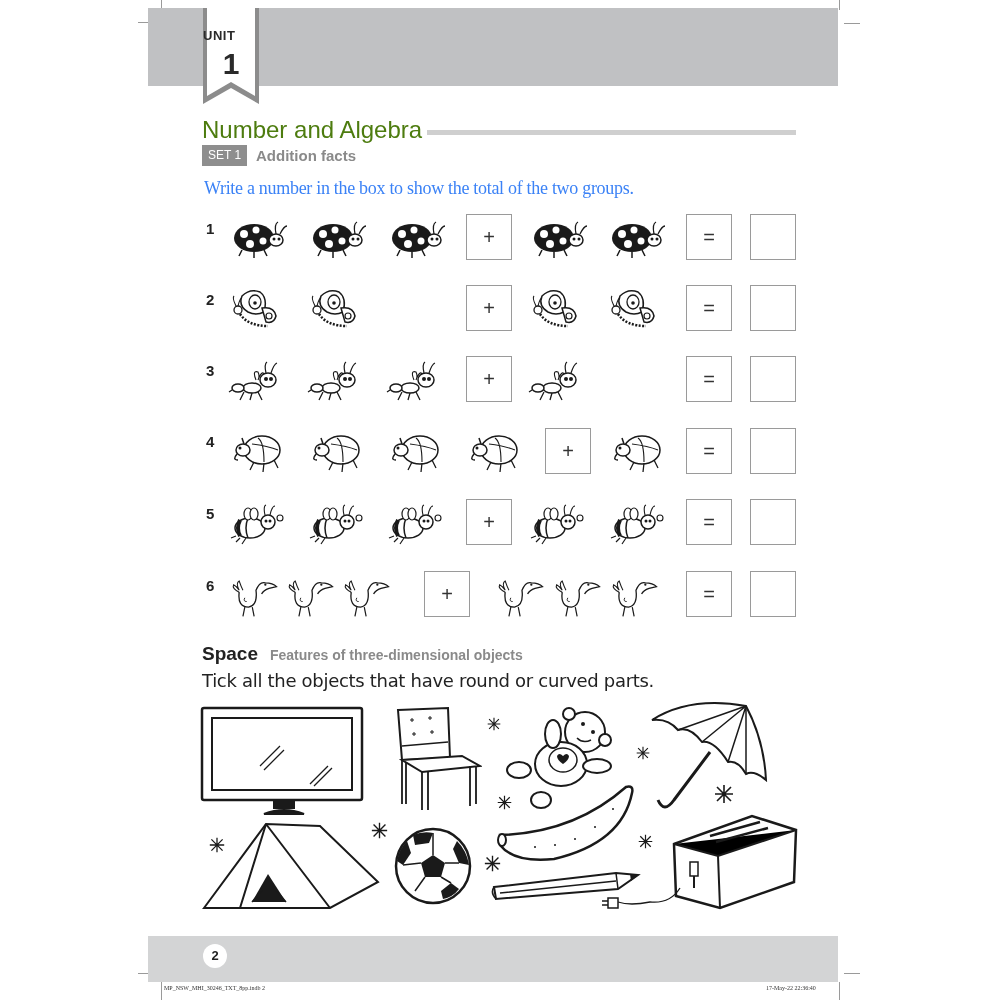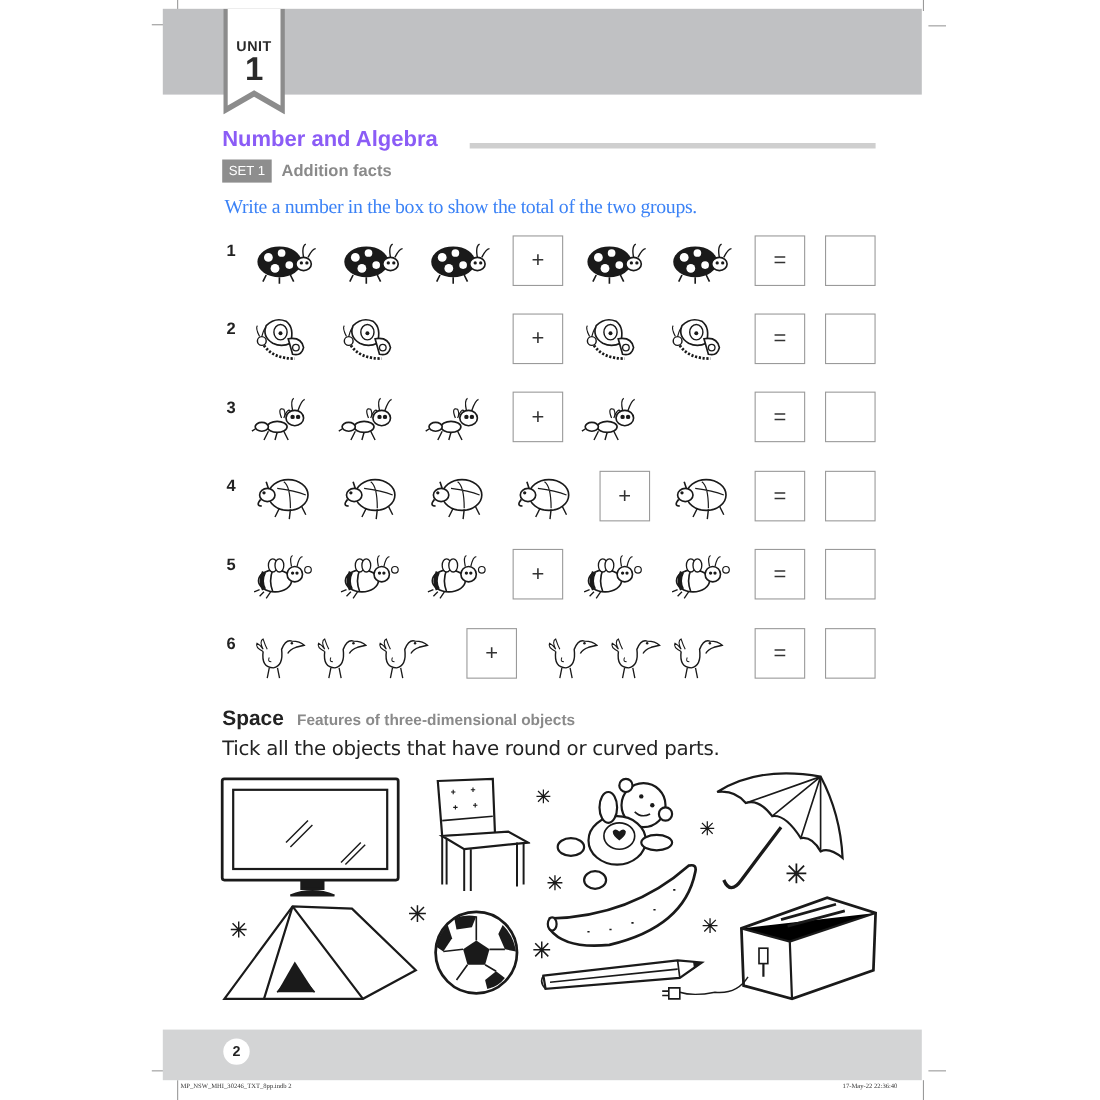--- a/index.html
+++ b/index.html
@@ -2,23 +2,23 @@
 <html><head>
 <meta charset="utf-8">
 <style>
   html,body{margin:0;padding:0;background:#ffffff;}
   body{width:1000px;height:1000px;position:relative;overflow:hidden;font-family:"Liberation Sans",sans-serif;color:#1a1a1a;}
   .abs{position:absolute;}
   .crop{position:absolute;background:#9a9a9a;}
   .header-bar{left:148px;top:8px;width:690px;height:78px;background:#c0c1c3;}
   .unit-flag{left:203px;top:8px;width:56px;height:96px;}
   .unit-flag svg{position:absolute;left:0;top:0;}
-  .unit-label{position:absolute;left:0;width:56px;top:26px;text-align:center;font-weight:bold;font-size:13px;color:#2a2a2a;letter-spacing:0.5px;}
+  .unit-label{position:absolute;left:0;width:56px;top:20px;font-weight:bold;font-size:13px;color:#2a2a2a;letter-spacing:0.5px;}
   .unit-num{position:absolute;left:0;width:56px;top:40px;text-align:center;font-weight:bold;font-size:30px;color:#2a2a2a;line-height:32px;}
-  .section-title{left:202px;top:116px;font-size:20px;font-weight:bold;color:#8b5cf6;}
+  .section-title{left:202px;top:116px;font-size:24px;font-weight:normal;color:#4d7c0f;}
   .title-rule{left:427px;top:130px;width:369px;height:5px;background:#cfcfcf;}
   .set-badge{left:202px;top:145px;width:45px;height:21px;background:#8e8e8e;color:#fff;font-weight:normal;font-size:12px;line-height:21px;text-align:center;}
   .set-title{left:256px;top:145px;font-size:15px;font-weight:bold;color:#8a8a8a;line-height:21px;}
   .instruction{left:204px;top:178px;font-size:18px;color:#3b82f6;font-family:Liberation Serif, serif;letter-spacing:-0.3px;}
   .q-num{position:absolute;font-weight:bold;font-size:15px;color:#222;}
   .box{position:absolute;width:46px;height:46px;border:1.5px solid #9a9a9a;background:#fff;display:flex;align-items:center;justify-content:center;font-size:20px;color:#333;box-sizing:border-box;}
   .bug{position:absolute;width:60px;height:46px;}
   .space-title{left:202px;top:643px;font-size:19px;font-weight:bold;color:#222;}
   .space-sub{font-size:14px;color:#8a8a8a;font-weight:bold;margin-left:12px;}
   .space-instr{left:202px;top:670px;font-size:18px;color:#222;font-family:"DejaVu Sans",sans-serif;letter-spacing:-0.3px;}

